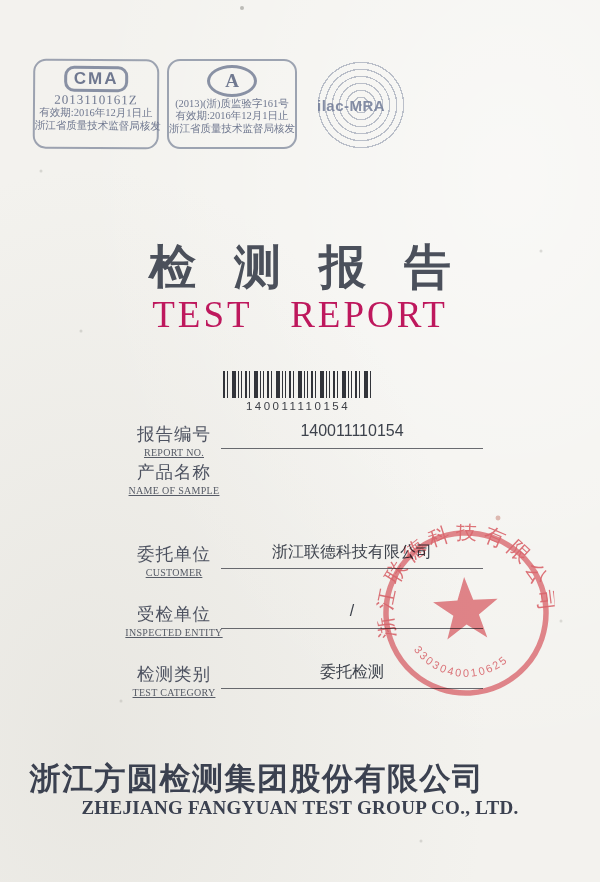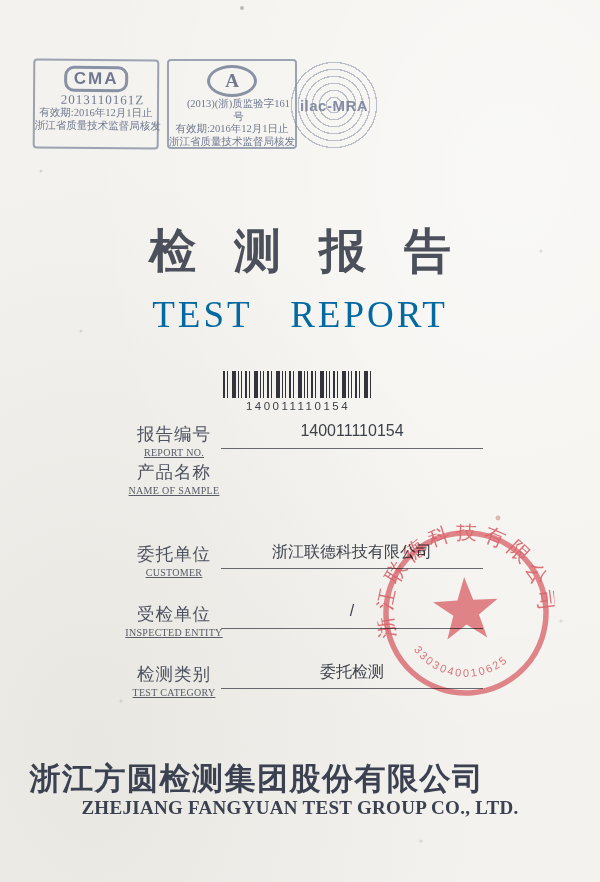--- a/index.html
+++ b/index.html
@@ -13,57 +13,57 @@
   .noise{position:absolute;width:2px;height:2px;border-radius:50%;background:transparent;
          box-shadow:241px 7px 0 1px rgba(120,120,114,.45),
                     497px 517px 0 1.5px rgba(186,95,80,.4),
                     80px 330px 0 .5px rgba(150,150,144,.3),
                     540px 250px 0 .5px rgba(150,150,144,.3),
                     120px 700px 0 .5px rgba(150,150,144,.28),
                     420px 840px 0 .5px rgba(150,150,144,.3),
                     560px 620px 0 .5px rgba(150,150,144,.28),
                     40px 170px 0 .5px rgba(150,150,144,.3);}
   
-  .stamp{position:absolute;border:2.5px solid rgba(118,128,150,.7);border-radius:4px;
+  .stamp{position:absolute;border:2.5px solid rgba(118,128,150,.7);border-radius:13px;
          color:rgba(100,110,136,.92);text-align:center;box-sizing:border-box;}
   .stamp-cma{left:33px;top:59px;width:126px;height:90px;transform:rotate(.4deg);}
   .stamp-cal{left:167px;top:59px;width:130px;height:90px;}
   .cma-logo{display:inline-block;margin-top:5px;padding:0 7px;border:3px solid rgba(110,120,145,.8);
             border-radius:10px;font-weight:bold;font-size:17px;letter-spacing:2px;
             font-family:"Liberation Sans",sans-serif;}
   .cal-logo{display:inline-block;margin-top:4px;width:44px;height:26px;line-height:26px;
             border:3px solid rgba(110,120,145,.8);border-radius:50%;
             font-weight:bold;font-size:19px;font-family:"Liberation Serif",serif;}
   .stamp-line{font-size:10.5px;line-height:12.5px;white-space:nowrap;}
-  .stamp-license{font-size:13px;line-height:15px;letter-spacing:1px;padding-left:13px;}
+  .stamp-license{font-size:13px;line-height:15px;letter-spacing:1px;}
   .stamp-cal .stamp-license{font-size:10.5px;line-height:13px;letter-spacing:0;}
   
-  .ilac{position:absolute;left:290px;top:61px;width:88px;height:88px;border-radius:50%;
+  .ilac{position:absolute;left:317px;top:61px;width:88px;height:88px;border-radius:50%;
         background:repeating-radial-gradient(circle at 50% 50%,
            rgba(125,135,158,.5) 0 1.3px, transparent 1.3px 7px);
-        display:flex;align-items:center;justify-content:center;}
+        display:flex;align-items:center;}
   .ilac span{font-family:"Liberation Sans",sans-serif;font-weight:bold;font-size:15px;
         color:rgba(112,122,150,.85);letter-spacing:.5px;}
   
   .cnas{position:absolute;left:392px;top:60px;width:130px;text-align:center;
         color:rgba(105,115,142,.95);}
   .cnas-oval{width:104px;height:48px;margin:0 auto;border:3.5px solid rgba(118,128,152,.8);
         border-radius:50%;position:relative;display:flex;align-items:center;justify-content:center;}
   .cnas-oval .band{position:absolute;left:3px;right:3px;top:62%;height:2.5px;
         background:rgba(118,128,152,.7);}
   .cnas-oval span{font-weight:bold;font-style:italic;font-size:22px;letter-spacing:1px;
         font-family:"Liberation Serif",serif;position:relative;z-index:1;}
   .cnas-jiance{margin-top:7px;font-size:11px;letter-spacing:10px;text-indent:10px;}
   .cnas-code{margin-top:1px;font-size:13px;letter-spacing:1.5px;
         font-family:"Liberation Sans",sans-serif;}
   
-  .title-zh{position:absolute;left:0;top:220px;width:600px;text-align:center;
+  .title-zh{position:absolute;left:0;top:236px;width:600px;text-align:center;
         font-size:47px;font-weight:600;color:#4b505b;letter-spacing:38px;text-indent:38px;}
   .title-en{position:absolute;left:0;top:293px;width:600px;text-align:center;
-        font-size:37px;color:#0369a1;letter-spacing:3px;word-spacing:26px;}
+        font-size:37px;color:#be185d;letter-spacing:3px;word-spacing:26px;}
   
   .barcode-wrap{position:absolute;left:223px;top:371px;width:150px;text-align:center;}
   .barcode{height:27px;width:150px;
      background:
        repeating-linear-gradient(90deg,
          #32343a 0 2px, transparent 2px 4px,
          #32343a 4px 5px, transparent 5px 9px,
          #32343a 9px 13px, transparent 13px 15px,
          #32343a 15px 16px, transparent 16px 18px,
          #32343a 18px 19px, transparent 19px 22px);}

